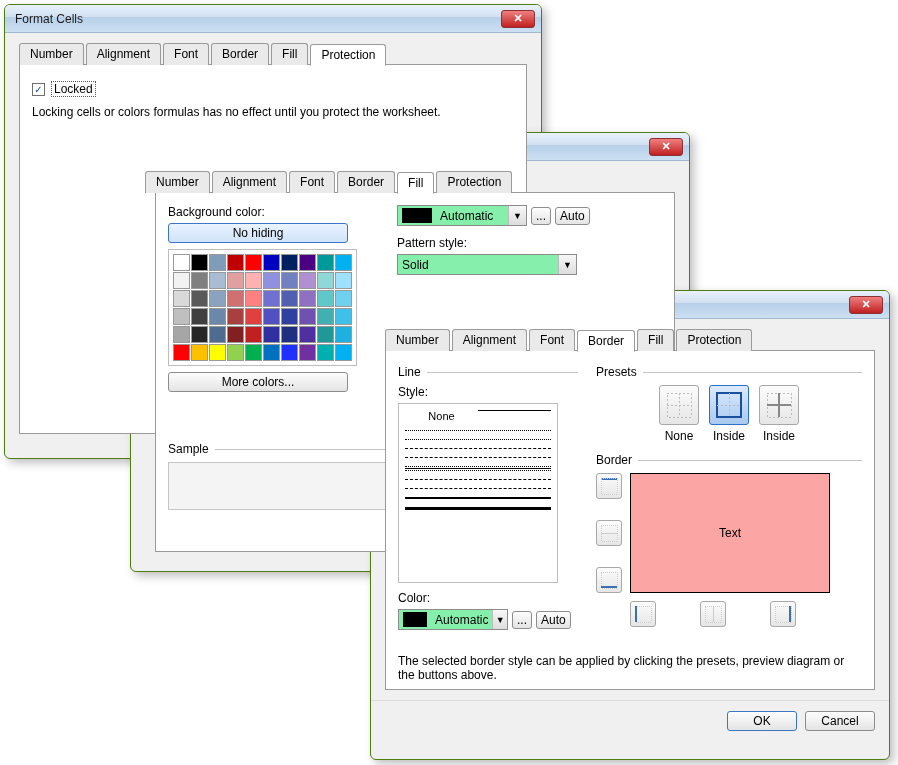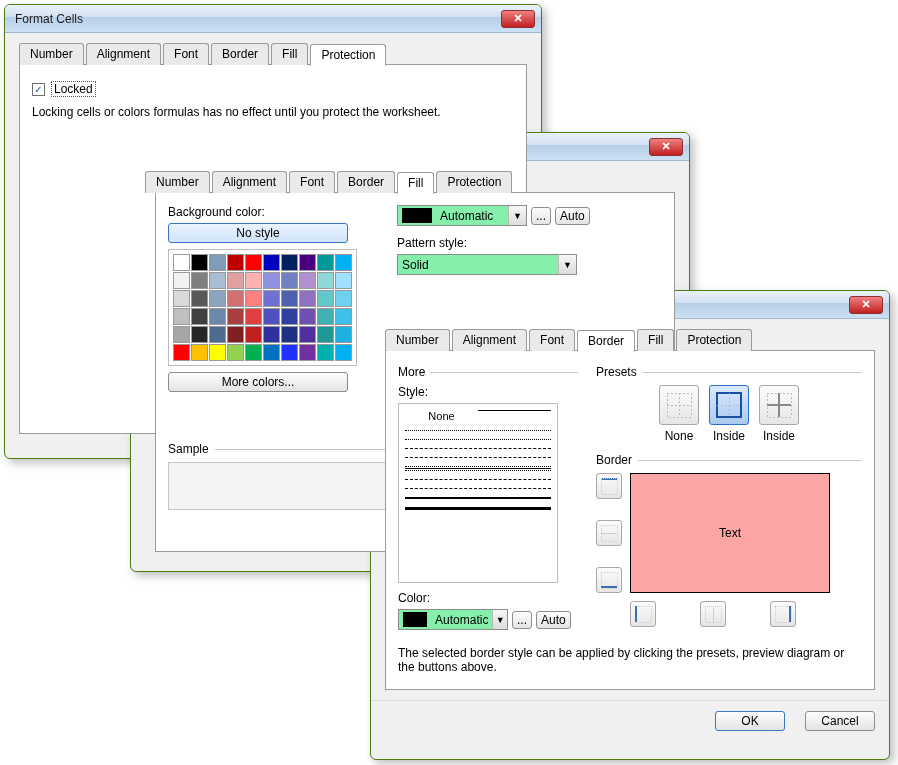--- a/index.html
+++ b/index.html
@@ -32,21 +32,21 @@
   hr.s2 { border:none; border-top:1px dashed #000; margin:0;}
   hr.s3 { border:none; border-top:1px solid #000; margin:0;}
   hr.s4 { border:none; border-top:2px solid #000; margin:0;}
   hr.s5 { border:none; border-top:3px solid #000; margin:0;}
   .presetbtn { width:40px; height:40px; border:1px solid #a8a8a8; background:linear-gradient(to bottom,#fcfcfc,#e6e6e6); border-radius:3px; display:flex;align-items:center;justify-content:center;}
   .presetbtn.sel { border:1px solid #2a6fc9; background:linear-gradient(to bottom,#dceaff,#a9c9f0);}
   .presetbtn svg { width:28px; height:28px;}
   .preset-col { display:flex; flex-direction:column; align-items:center; gap:4px;}
   .bordbtn { width:26px; height:26px; border:1px solid #a8a8a8; background:linear-gradient(to bottom,#fcfcfc,#e6e6e6); border-radius:3px; display:flex;align-items:center;justify-content:center;}
   .preview { border:1px solid #000; width:200px; height:120px; display:flex; align-items:center; justify-content:center; background:#fca5a5;}
-  .dlgbtns { display:flex; justify-content:flex-end; gap:20px; padding:10px 14px; border-top:1px solid #ddd; background:#f0f0f0;}
+  .dlgbtns { display:flex; justify-content:flex-end; gap:8px; padding:10px 14px; border-top:1px solid #ddd; background:#f0f0f0;}
   .dlgbtns .btn { min-width:70px; justify-content:center;}
   .fieldset-line { display:flex; align-items:center; gap:6px; margin:2px 0 6px 0;}
   .fieldset-line .lbl { }
   .fieldset-line .line { flex:1; height:1px; background:#c5c5c5;}
   svg line,svg rect{shape-rendering:crispEdges;}
 </style>
 </head>
 <body>
 
 <div class="window" style="left:4px; top:4px; width:538px; height:455px;">
@@ -85,21 +85,21 @@
       <div class="tab">Font</div>
       <div class="tab">Border</div>
       <div class="tab active">Fill</div>
       <div class="tab">Protection</div>
     </div>
     <div class="tabpanel" style="height:360px;margin-left:10px;">
       <div style="display:flex; gap:40px;">
 
         <div>
           <div class="label">Background color:</div>
-          <div class="btn wide" style="border-color:#3a76c4;background:linear-gradient(to bottom,#eaf3ff,#cfe3fa);">No style</div>
+          <div class="btn wide" style="border-color:#3a76c4;background:linear-gradient(to bottom,#eaf3ff,#cfe3fa);">No hiding</div>
           <div style="height:6px;"></div>
           <div class="colorgrid" id="palette">
               <div style="background: rgb(255, 255, 255);"></div>
               <div style="background: rgb(0, 0, 0);"></div>
               <div style="background: rgb(127, 157, 185);"></div>
               <div style="background: rgb(192, 0, 0);"></div>
               <div style="background: rgb(255, 0, 0);"></div>
               <div style="background: rgb(0, 0, 192);"></div>
               <div style="background: rgb(0, 32, 96);"></div>
               <div style="background: rgb(75, 0, 130);"></div>
@@ -200,21 +200,21 @@
       <div class="tab">Font</div>
       <div class="tab active">Border</div>
       <div class="tab">Fill</div>
       <div class="tab">Protection</div>
     </div>
     <div class="tabpanel" style="height:340px;">
       <div style="display:flex; gap:18px;">
 
         <div style="width:180px;">
           <div class="fieldset-line">
-              <span class="lbl">More</span>
+              <span class="lbl">Line</span>
               <span class="line"></span>
             </div>
           <div class="label">Style:</div>
           <div class="linebox">
             <div style="display:flex;">
                 <span class="none" style="width:50%;">None</span>
                 <span style="width:50%;">
                   <hr class="s3">
                 </span>
               </div>
@@ -324,20 +324,20 @@
               </div>
             <div class="bordbtn">
                 <svg width="18" height="18">
                   <rect x="1" y="1" width="16" height="16" fill="none" stroke="#ccc" stroke-dasharray="1 1"></rect>
                   <line x1="16" y1="1" x2="16" y2="17" stroke="#3a6fb0" stroke-width="2"></line>
                 </svg>
               </div>
           </div>
         </div>
       </div>
-      <div style="margin-top:16px;">The selected border style can be applied by clicking the presets, preview diagram or the buttons above.</div>
+      <div style="margin-top:24px;">The selected border style can be applied by clicking the presets, preview diagram or the buttons above.</div>
     </div>
   </div>
   <div class="dlgbtns">
     <div class="btn" style="border-color:#3a76c4;">OK</div>
     <div class="btn">Cancel</div>
   </div>
 </div>
 
 </body></html>

